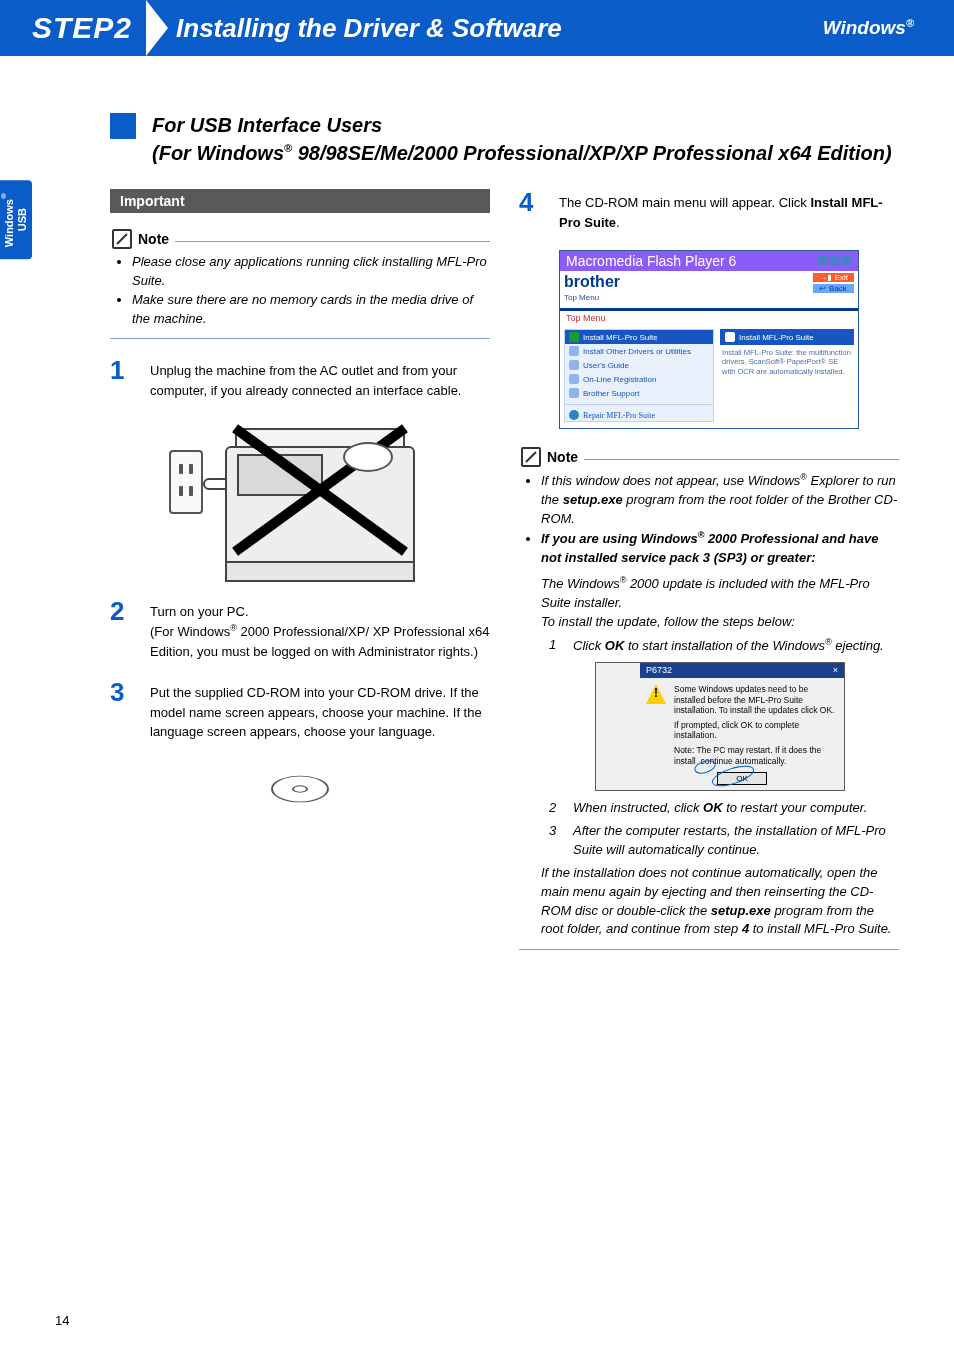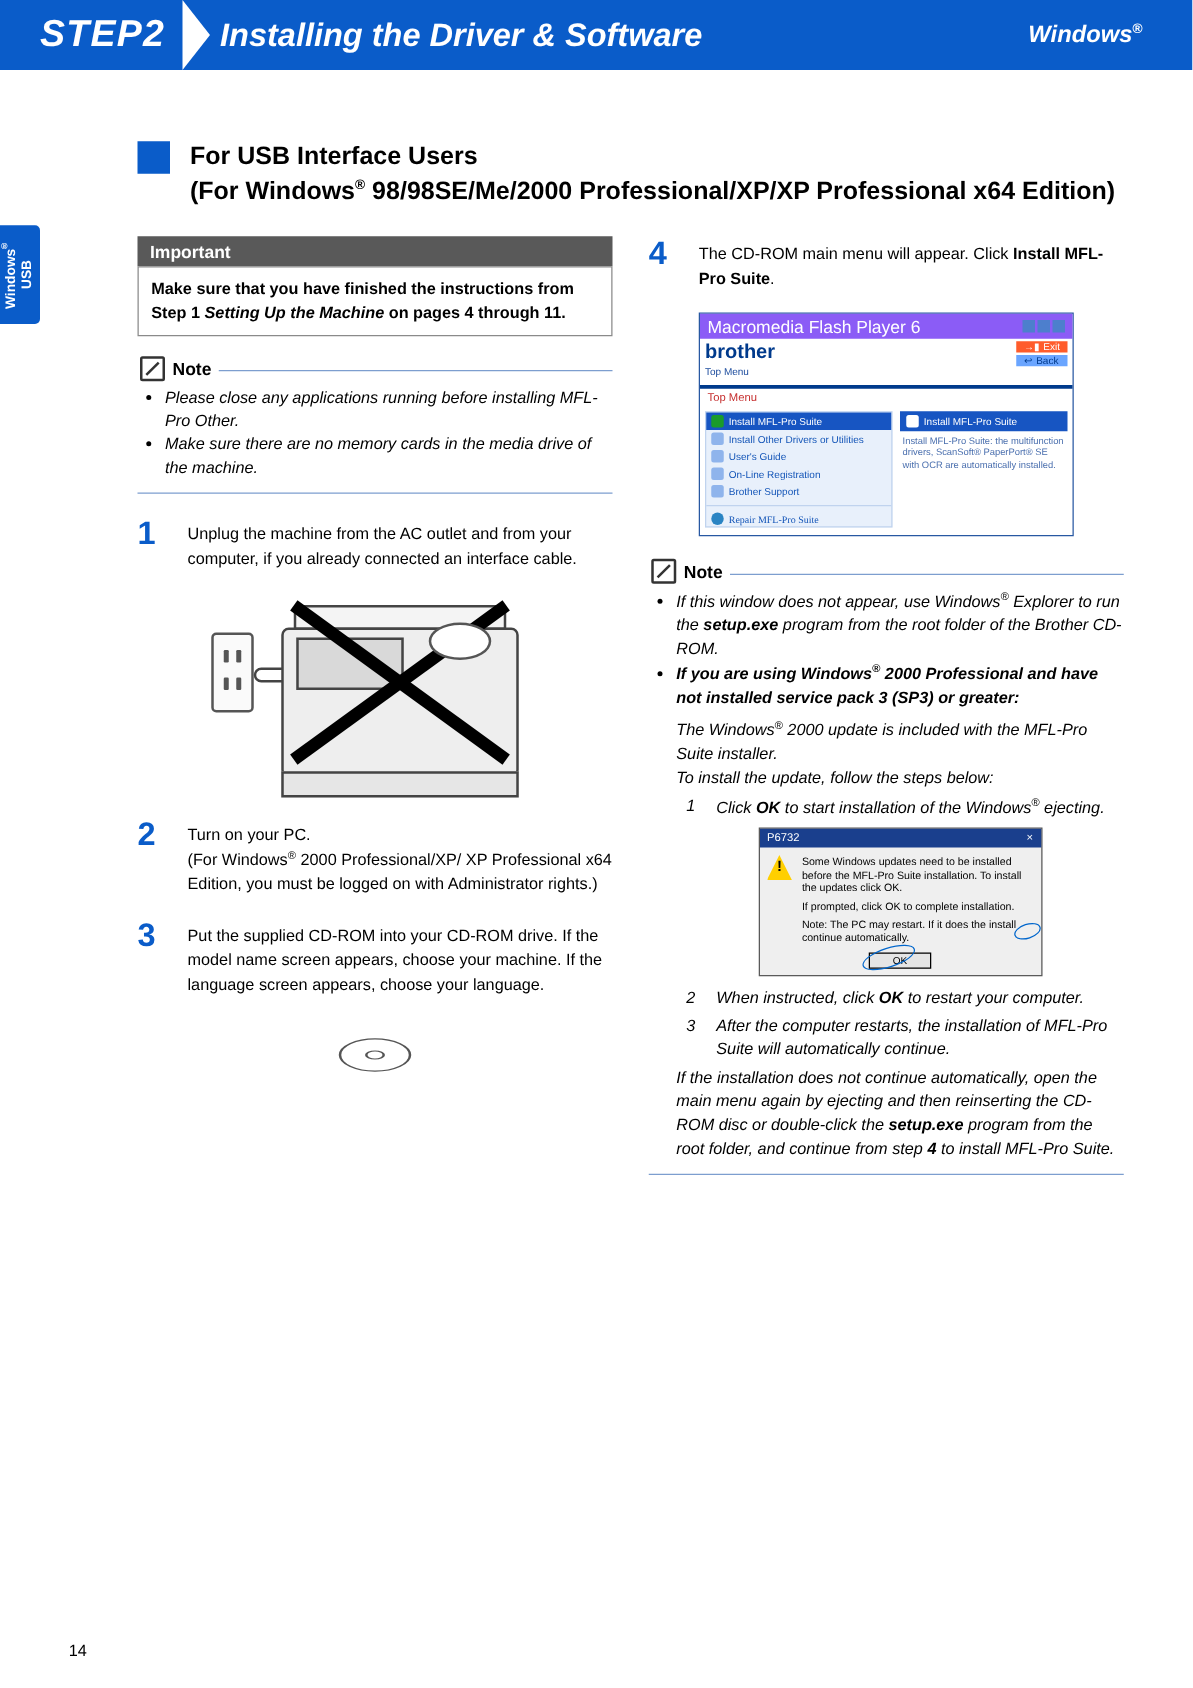--- a/index.html
+++ b/index.html
@@ -67,20 +67,21 @@
 
   .content {
     padding: 55px 55px 0 110px;
   }
   .section-title-row { display: flex; align-items: flex-start; margin-bottom: 14px; }
   .blue-box { width: 26px; height: 26px; background: #0a5cc9; margin-right: 16px; margin-top: 2px; flex-shrink: 0; }
   .section-title {
     font-weight: bold;
     font-size: 20px;
     line-height: 1.4;
+    font-style: italic;
   }
   .section-title sup { font-size: 11px; }
 
   .columns { display: flex; gap: 29px; margin-top: 22px; }
   .col { width: 50%; }
 
   .important-head {
     background: #595959;
     color: #fff;
     font-weight: bold;
@@ -170,22 +171,22 @@
   .scr-item.selected .scr-item-icon { background:#1a9b2b; }
   .scr-right { flex:0.95; }
   .scr-right-btn { background:#1755c2; color:#fff; font-size:8px; padding:3px 5px; display:flex; align-items:center; gap:4px; }
   .scr-right-btn .scr-item-icon{ background:#fff; }
   .scr-desc { font-size:7.5px; color:#4a6fae; padding: 3px 2px 2px 2px; line-height:1.25; }
   .scr-repair-row { border-top:1px solid #c0d3ee; padding-top:4px; margin-top:4px;font-family:Liberation Serif, serif; }
   .scr-repair { display:flex; align-items:center; gap:4px; font-size:8px; color:#1556b8; padding:1px 4px;}
   .scr-repair .scr-item-icon { background:#2a84c3; border-radius:50%; }
 
   .dialog {
-    width: 227px; border:1px solid #5a5a5a; margin: 6px auto 8px auto;
-    font-size: 8.5px; background:#efefef;
+    width: 250px; border:1px solid #5a5a5a; margin: 6px auto 8px auto;
+    font-size: 8.5px; background:#efefef;padding-left:44px;
   }
   .dlg-title { background:#1a3f8d; color:#fff; padding:1px 6px; display:flex; justify-content:space-between; font-size:9px;}
   .dlg-body { display:flex; gap:8px; padding:6px; align-items:flex-start; }
   .dlg-warn { width:20px; height:20px; background:#ffcf00; clip-path: polygon(50% 0, 100% 100%, 0 100%); display:flex; align-items:center; justify-content:center; font-weight:bold; color:#000; font-size:12px; flex-shrink:0; }
   .dlg-text { line-height:1.25; }
   .dlg-ring { width:22px; height:12px; border:1px solid #0066cc; border-radius:50%; position:absolute; transform:rotate(-18deg); background:transparent; display:block; }
   .dlg-ok-row { text-align:center; padding-bottom:5px; position:relative; }
   .dlg-ok { border:1px solid #000; font-size:8px; padding:1px 18px; background:#e5e5e5; }
   .page-num { position:absolute; left:55px; bottom:22px; font-size:13px; }
 </style>
@@ -210,35 +211,32 @@
       <span>For USB Interface Users</span><br>
       <span>(For Windows</span><sup>®</sup><span> 98/98SE/Me/2000 Professional/XP/XP Professional x64 Edition)</span>
     </div>
   </div>
 
   <div class="columns">
 
     <div class="col">
       <div>
         <div class="important-head">Important</div>
-        <div class="important-box">
-          <b><span>Make sure that you have finished the instructions from Step 1 </span><i>Setting Up the Machine</i><span> on pages 4 through 11.</span></b>
-        </div>
       </div>
 
       <div class="note-row">
         <div class="note-icon">
             <div class="pencil"></div>
           </div>
         <span class="note-label">Note</span>
         <div class="note-rule"></div>
       </div>
       <div class="note-body">
         <ul>
-          <li>Please close any applications running before installing MFL-Pro Other.</li>
+          <li>Please close any applications running click installing MFL-Pro Suite.</li>
           <li>Make sure there are no memory cards in the media drive of the machine.</li>
         </ul>
       </div>
       <div class="rule-end"></div>
 
       <div class="step">
         <div class="step-num">1</div>
         <div class="step-text">Unplug the machine from the AC outlet and from your computer, if you already connected an interface cable.</div>
       </div>
 

